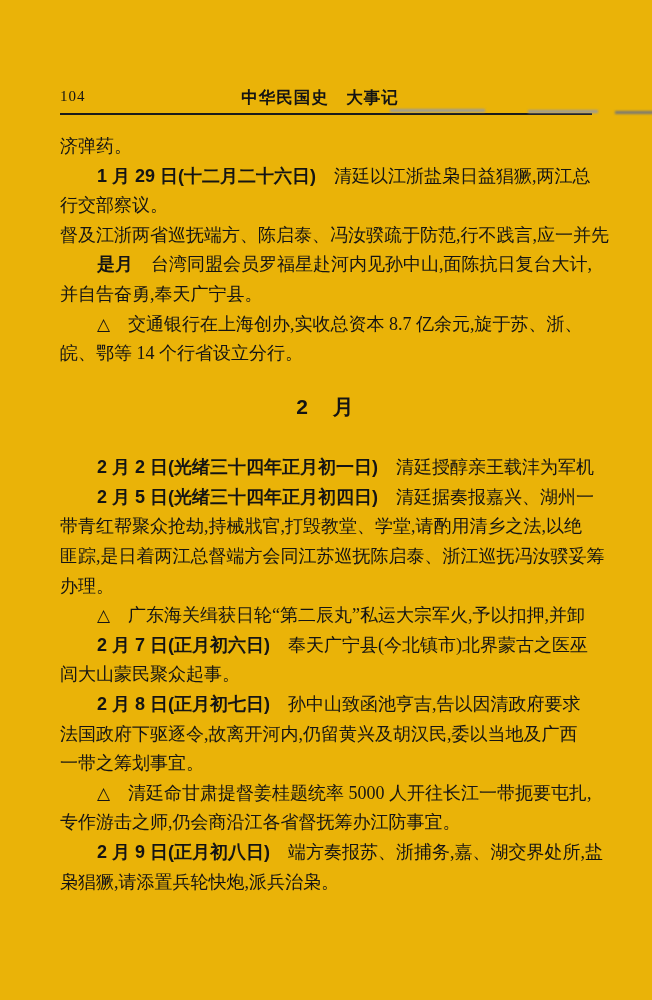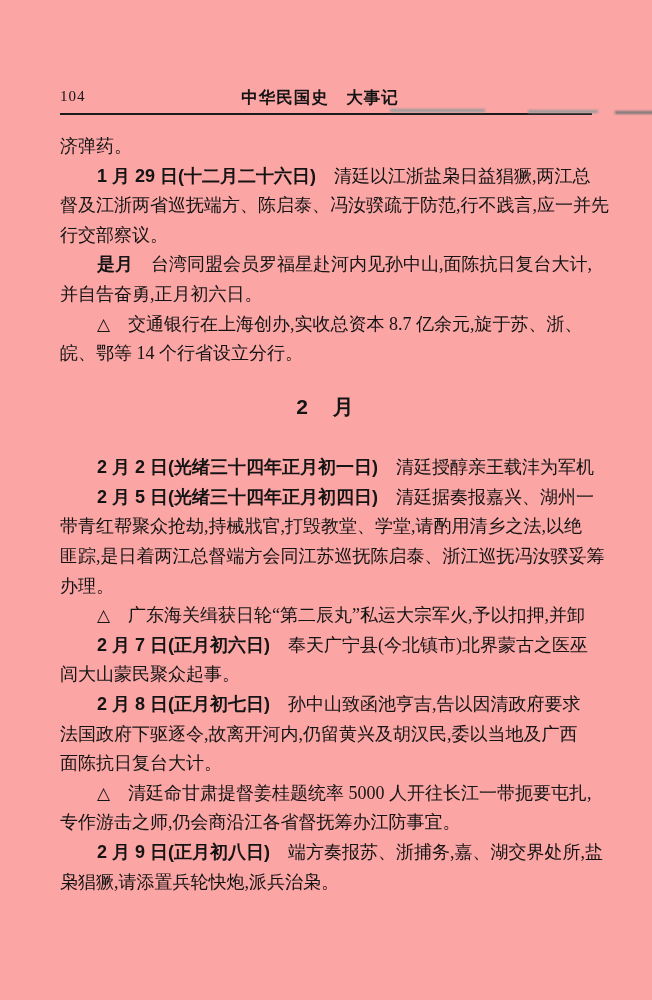--- a/index.html
+++ b/index.html
@@ -1,17 +1,17 @@
 <!DOCTYPE html>
 <html><head>
 <meta charset="utf-8">
 <style>
   html,body{margin:0;padding:0;background:#e8e8e8;}
   .page{
-    width:652px;height:1000px;background:#fca5a5;position:relative;
+    width:652px;height:1000px;background:#eab308;position:relative;
     overflow:hidden;color:#141414;margin:0 auto;
     font-family:"Liberation Serif","DejaVu Serif",serif;
   }
   .inner{padding:0 60px;}
   .header{padding-top:87px;position:relative;height:23px;}
   .page-number{
     font-size:15px;letter-spacing:1px;
     font-family:"Liberation Serif","DejaVu Serif",serif;
   }
   .page-title{
@@ -57,27 +57,27 @@
       <span class="smudge s2"></span>
       <span class="smudge s3"></span>
     </div>
 
     <div class="content">
 
       <div class="line"><span>济弹药。</span></div>
 
       <div class="line indent"><b class="dt">1 月 29 日(十二月二十六日)</b><span>　清廷以江浙盐枭日益猖獗,两江总</span></div>
 
+      <div class="line"><span>行交部察议。</span></div>
+
       <div class="line"><span>督及江浙两省巡抚端方、陈启泰、冯汝骙疏于防范,行不践言,应一并先</span></div>
-
-      <div class="line"><span>行交部察议。</span></div>
 
       <div class="line indent"><b class="dt">是月</b><span>　台湾同盟会员罗福星赴河内见孙中山,面陈抗日复台大计,</span></div>
 
-      <div class="line"><span>并自告奋勇,正月初六日。</span></div>
+      <div class="line"><span>并自告奋勇,奉天广宁县。</span></div>
 
       <div class="line indent"><span class="marker">△</span><span>　交通银行在上海创办,实收总资本 8.7 亿余元,旋于苏、浙、</span></div>
 
       <div class="line"><span>皖、鄂等 14 个行省设立分行。</span></div>
 
       <div class="section-heading">2　月</div>
 
       <div class="line indent"><b class="dt">2 月 2 日(光绪三十四年正月初一日)</b><span>　清廷授醇亲王载沣为军机</span></div>
 
 
@@ -93,21 +93,21 @@
 
 
       <div class="line indent"><b class="dt">2 月 7 日(正月初六日)</b><span>　奉天广宁县(今北镇市)北界蒙古之医巫</span></div>
 
       <div class="line"><span>闾大山蒙民聚众起事。</span></div>
 
       <div class="line indent"><b class="dt">2 月 8 日(正月初七日)</b><span>　孙中山致函池亨吉,告以因清政府要求</span></div>
 
       <div class="line"><span>法国政府下驱逐令,故离开河内,仍留黄兴及胡汉民,委以当地及广西</span></div>
 
-      <div class="line"><span>面陈抗日复台大计。</span></div>
+      <div class="line"><span>一带之筹划事宜。</span></div>
 
       <div class="line indent"><span class="marker">△</span><span>　清廷命甘肃提督姜桂题统率 5000 人开往长江一带扼要屯扎,</span></div>
 
       <div class="line"><span>专作游击之师,仍会商沿江各省督抚筹办江防事宜。</span></div>
 
       <div class="line indent"><b class="dt">2 月 9 日(正月初八日)</b><span>　端方奏报苏、浙捕务,嘉、湖交界处所,盐</span></div>
 
       <div class="line"><span>枭猖獗,请添置兵轮快炮,派兵治枭。</span></div>
 
     </div>

